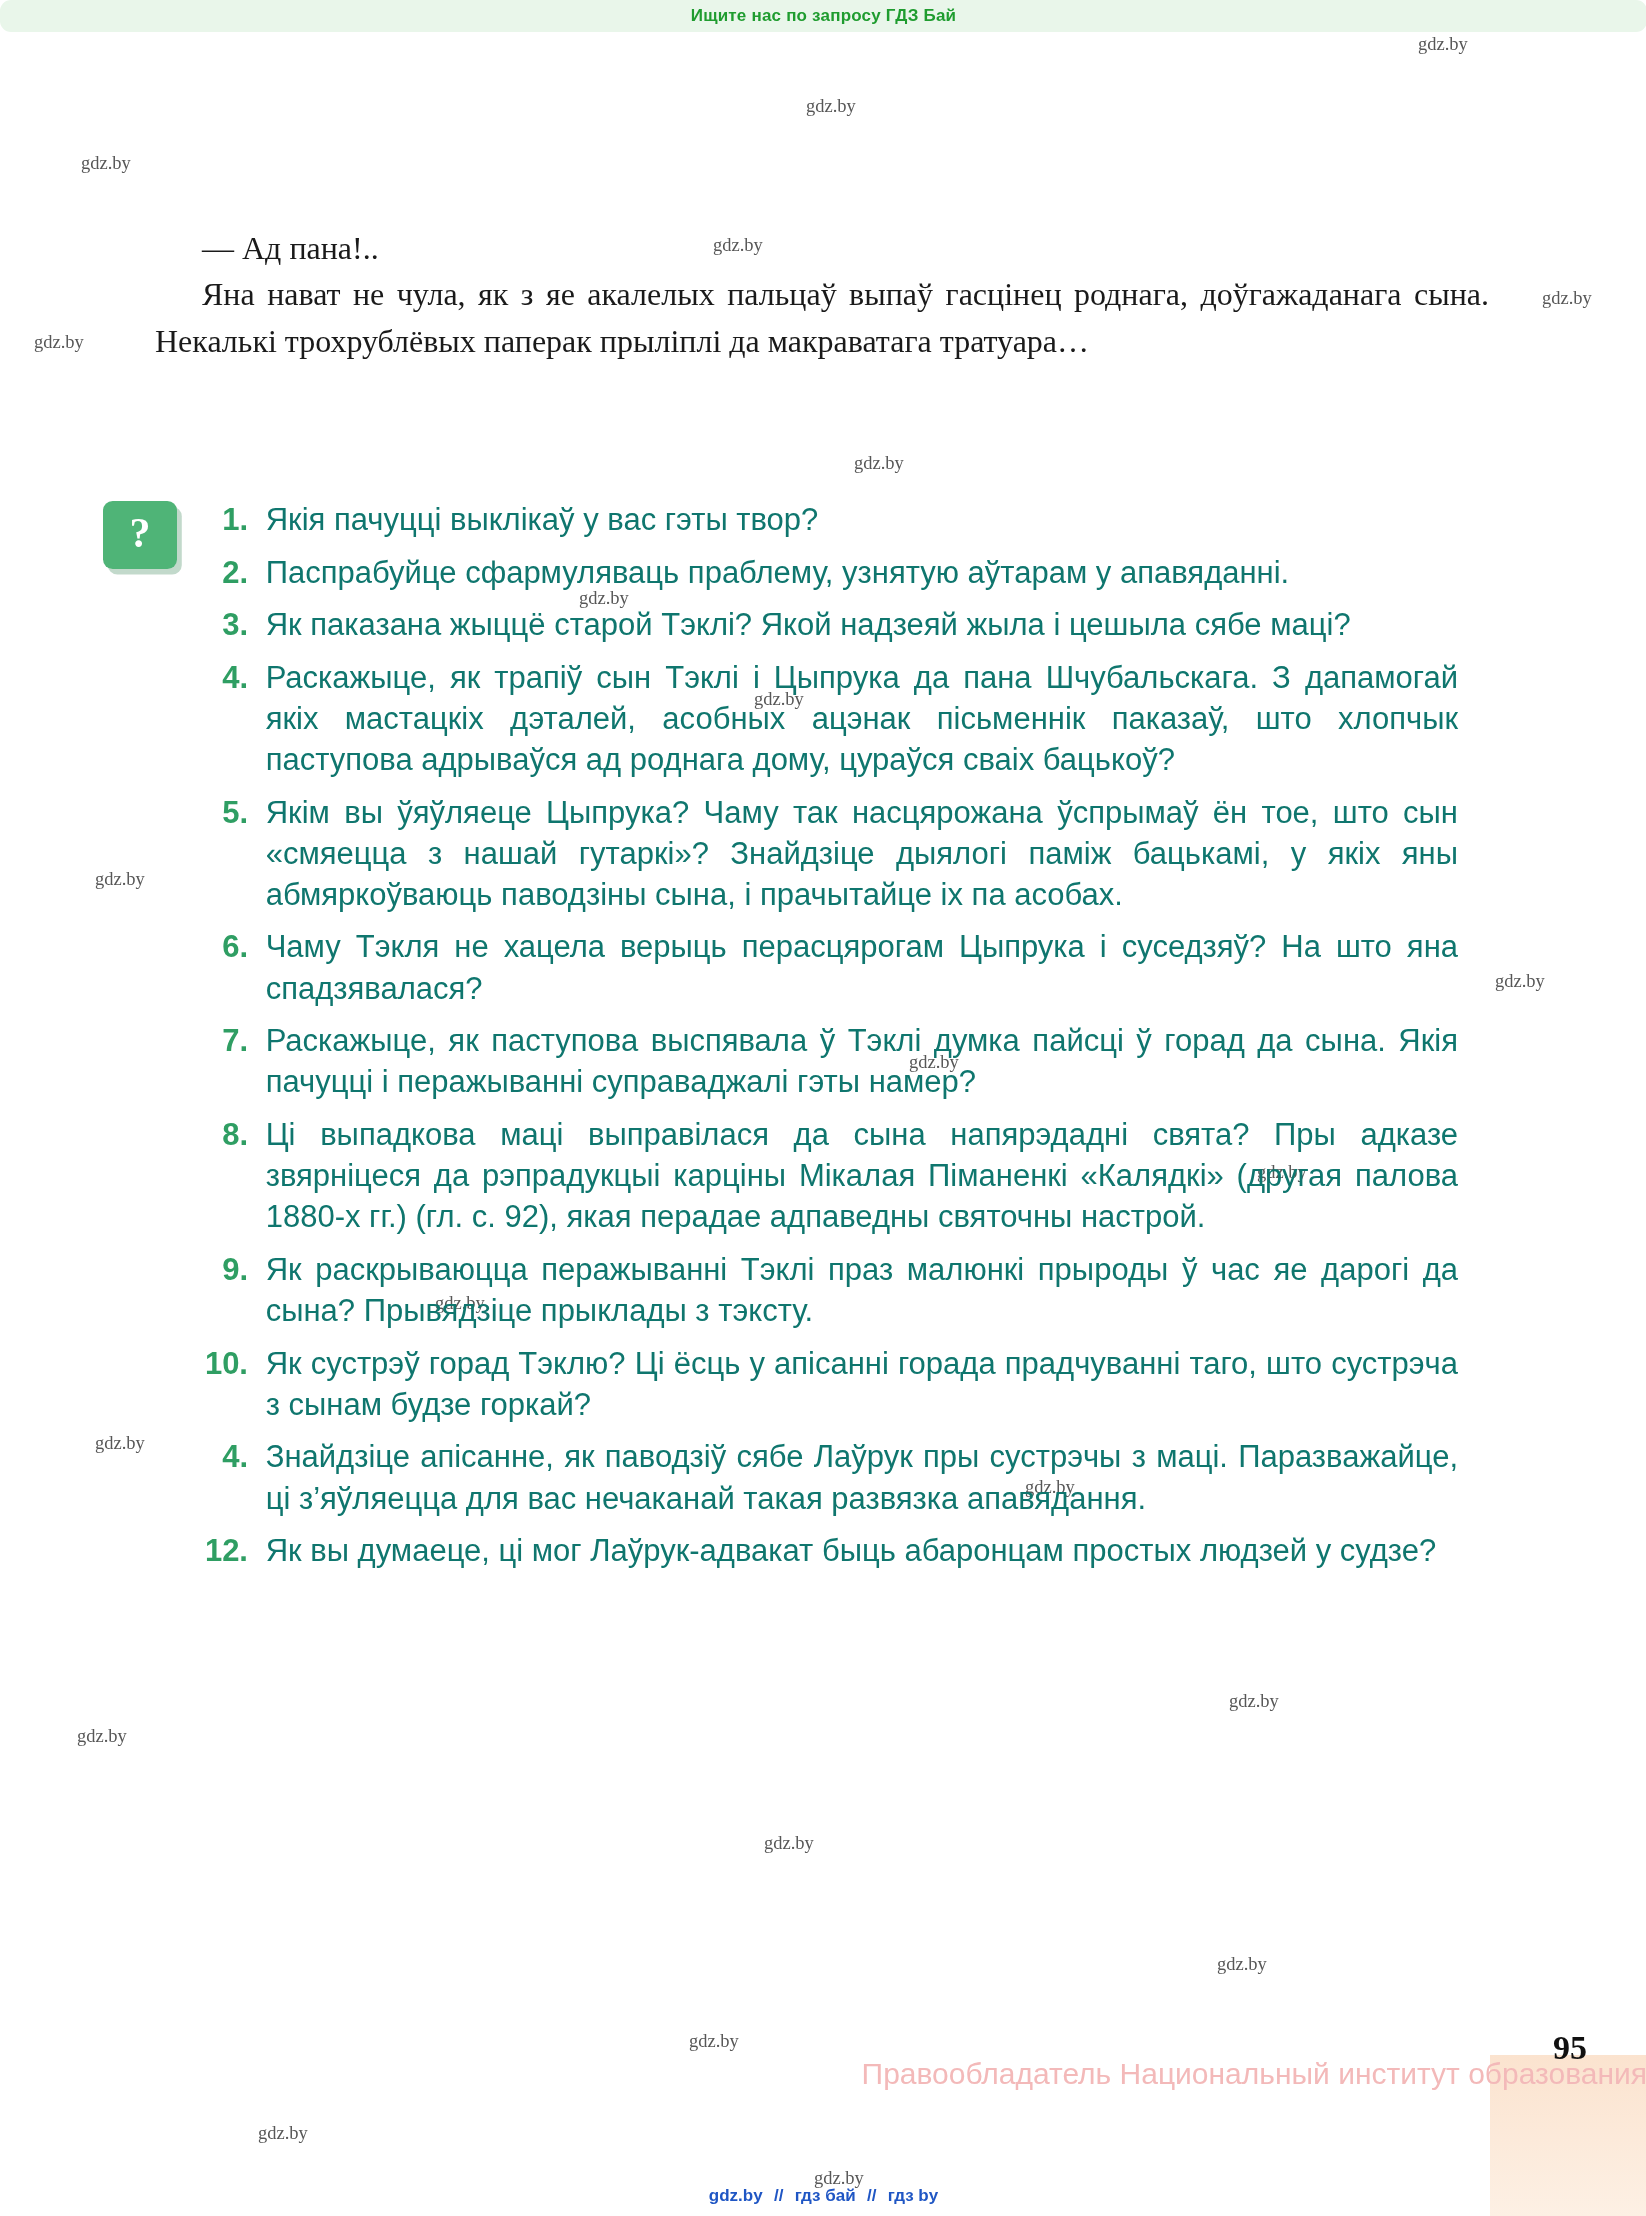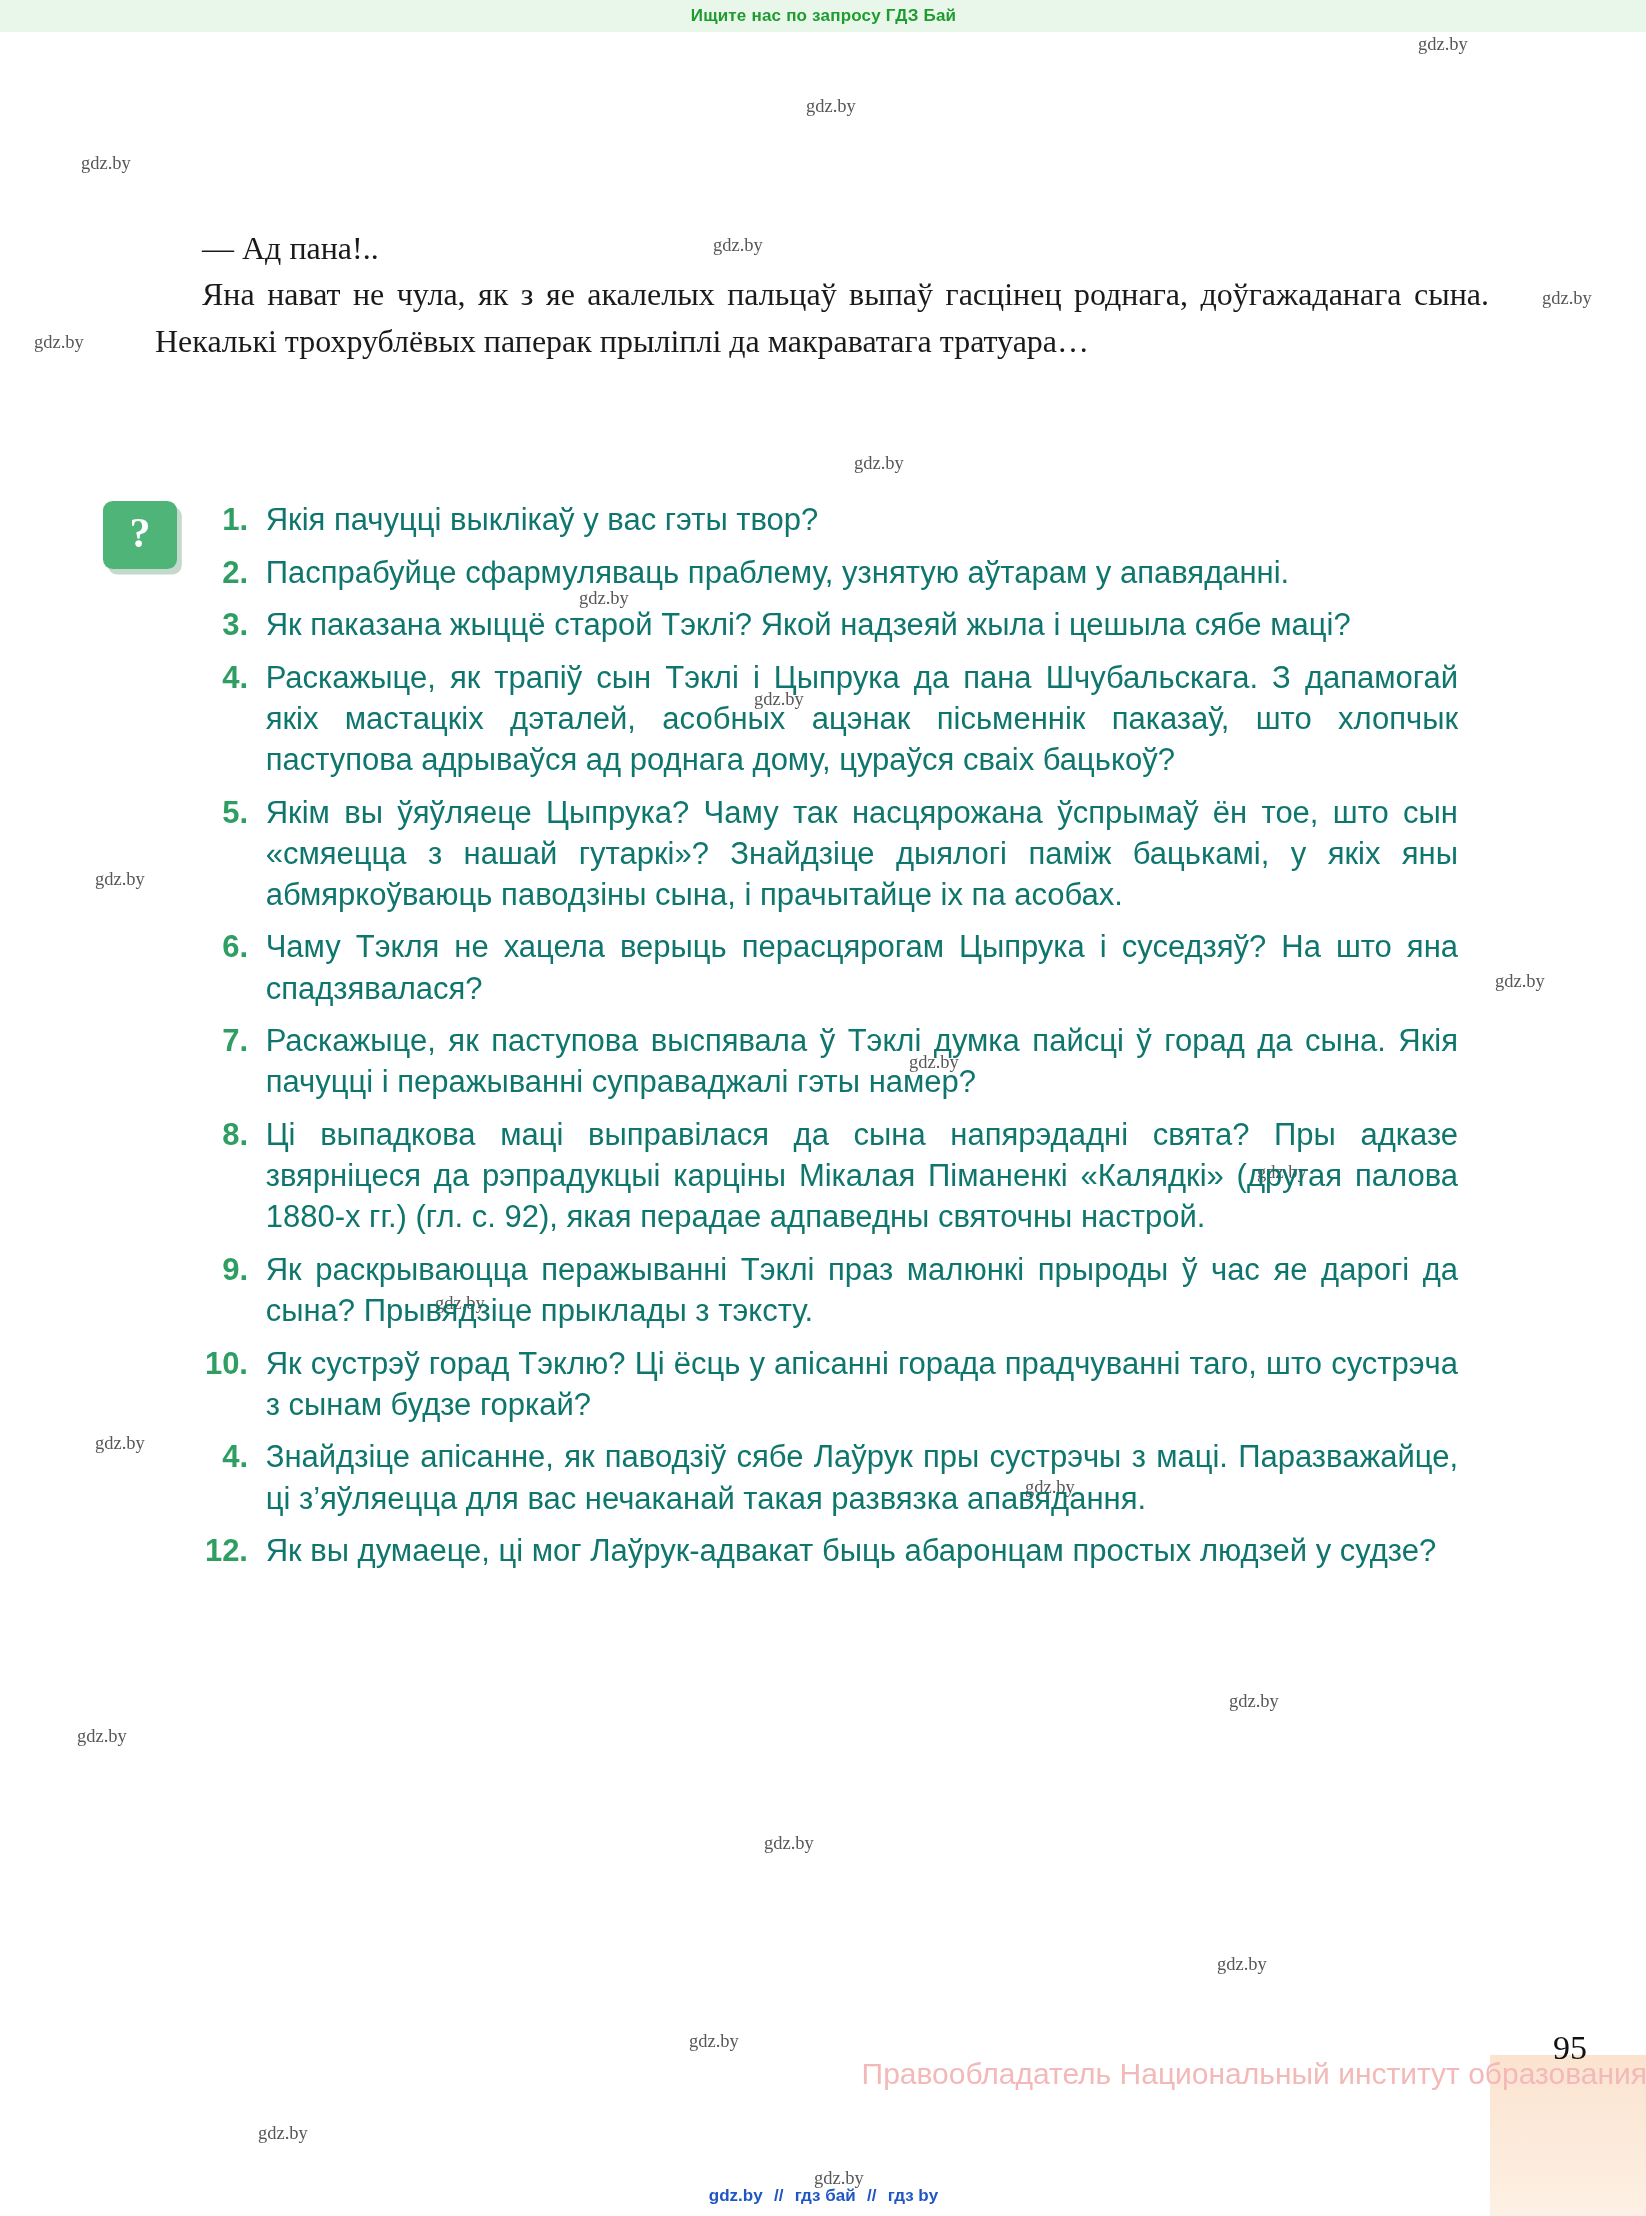--- a/index.html
+++ b/index.html
@@ -19,20 +19,21 @@
   .top-banner {
     position: absolute;
     top: 0;
     left: 0;
     width: 1647px;
     height: 32px;
     background: #e9f6ea;
     display: flex;
     align-items: center;
     justify-content: center;
+    border-radius: 11px;
   }
   .top-banner-text {
     color: #1f9c2f;
     font-size: 17px;
     font-weight: bold;
     letter-spacing: 0.2px;
   }
 
   
   .page {
@@ -137,21 +138,21 @@
     bottom: 0;
     width: 157px;
     height: 161px;
     background: linear-gradient(180deg, #fbe3cf 0%, #fdf0e4 100%);
   }
   .page-num {
     position: absolute;
     right: 60px;
     bottom: 149px;
     font-size: 34px;
-    font-weight: normal;
+    font-weight: bold;
     color: #111;
     font-family: "Liberation Serif", serif;
   }
 
   
   .copyright {
     position: absolute;
     left: 0;
     width: 1647px;
     bottom: 125px;

